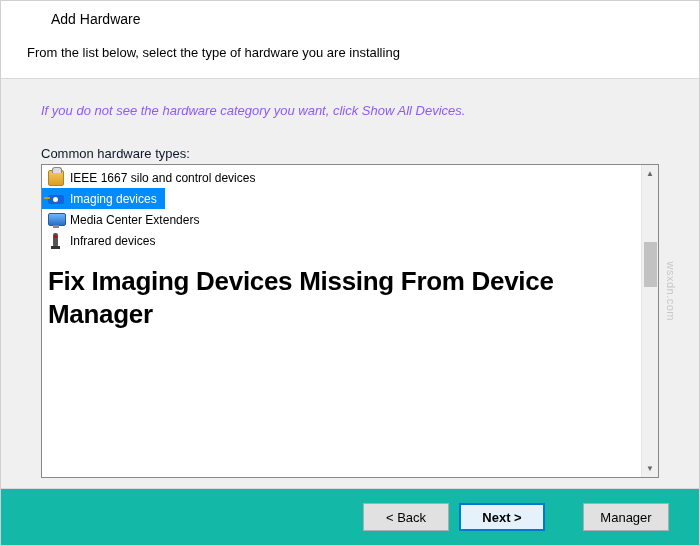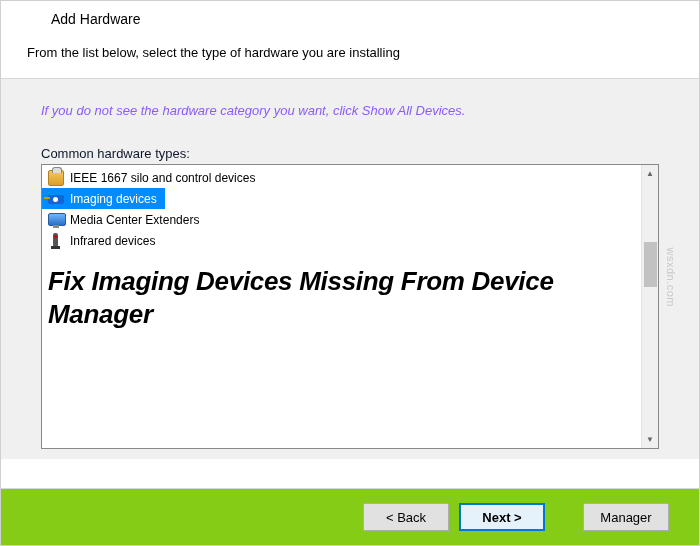--- a/index.html
+++ b/index.html
@@ -30,23 +30,23 @@
     .img-ico::before{content:"";position:absolute;left:0;top:4px;width:16px;height:9px;background:#1862d6;border-radius:2px;}
     .img-ico::after{content:"";position:absolute;left:5px;top:6px;width:5px;height:5px;background:#fff;border-radius:50%;}
     .img-handle{position:absolute;left:-4px;top:6px;width:6px;height:2px;background:#bfa200;}
     
     .ir-ico::before{content:"";position:absolute;left:5px;top:0;width:5px;height:14px;background:#555;border-radius:2px;}
     .ir-ico::after{content:"";position:absolute;left:3px;top:13px;width:9px;height:3px;background:#333;}
     .ir-dot{position:absolute;left:6px;top:2px;width:3px;height:3px;background:#c00;border-radius:50%;}
     
     .mc-ico::before{content:"";position:absolute;left:0;top:1px;width:16px;height:11px;background:linear-gradient(#6eb6ff,#2a6fc4);border:1px solid #2a5a9a;border-radius:2px;}
     .mc-ico::after{content:"";position:absolute;left:5px;top:13px;width:6px;height:3px;background:#888;}
-    .overlay-text { font-size: 26px; font-weight: 600; color: #000; line-height: 1.25; padding: 14px 6px 6px 6px; letter-spacing: -0.3px; font-style: italic; }
+    .overlay-text { font-size: 26px; font-weight: 600; color: #000; line-height: 1.25; padding: 14px 6px 6px 6px; letter-spacing: -0.3px; }
     .watermark { position: absolute; right: -12px; top: 50%; transform: translateY(-50%) rotate(90deg); transform-origin: right center; font-size: 11px; color: #c8c8c8; letter-spacing: 0.5px; }
-    .footer { background: #84cc16; border-top: 1px solid #d8d8d8; padding: 14px 30px; display: flex; justify-content: flex-end; gap: 10px; margin-top: 29px; }
+    .footer { background: #14b8a6; border-top: 1px solid #d8d8d8; padding: 14px 30px; display: flex; justify-content: flex-end; gap: 10px; }
     .btn { min-width: 86px; height: 28px; background: #e1e1e1; border: 1px solid #adadad; font-size: 13px; font-family: inherit; cursor: pointer; }
     .btn.default { background: #e5f1fb; border: 2px solid #0078d7; font-weight: bold; }
     .btn-gap { width: 18px; }
   </style>
 </head>
 <body>
 
 <div class="dialog">
   <div class="header">
     <div class="title">Add Hardware</div>

